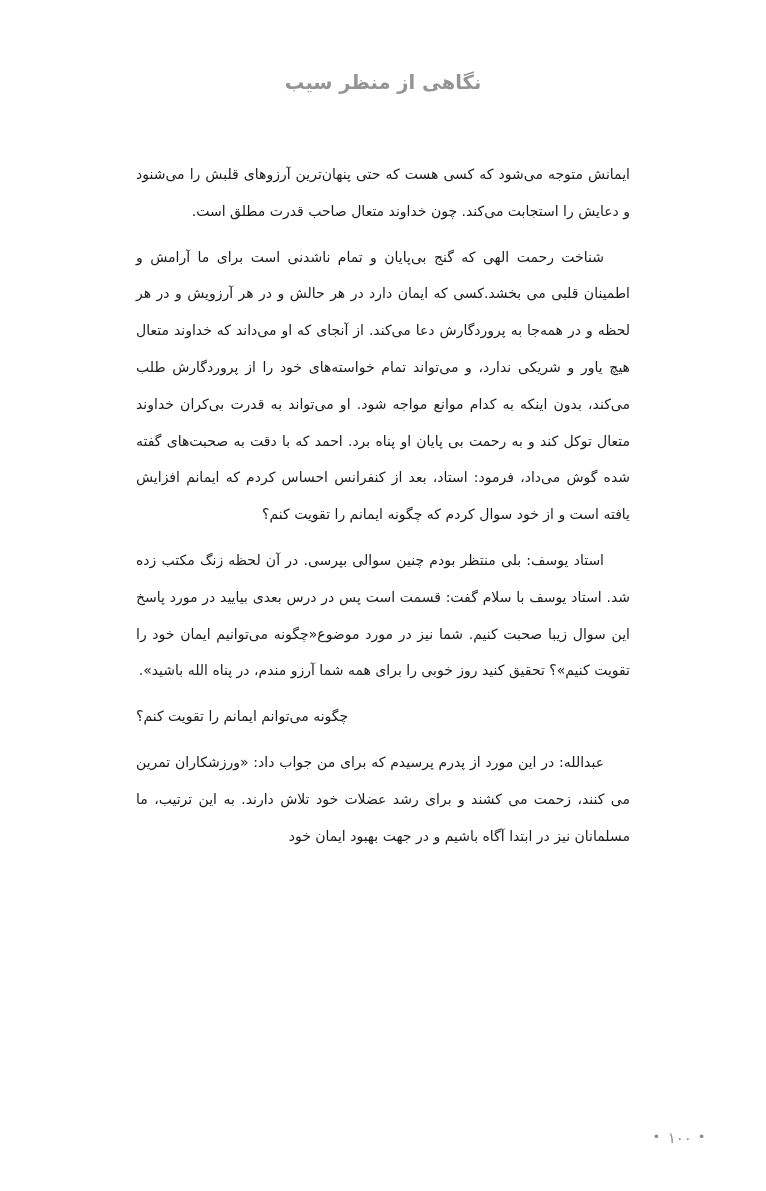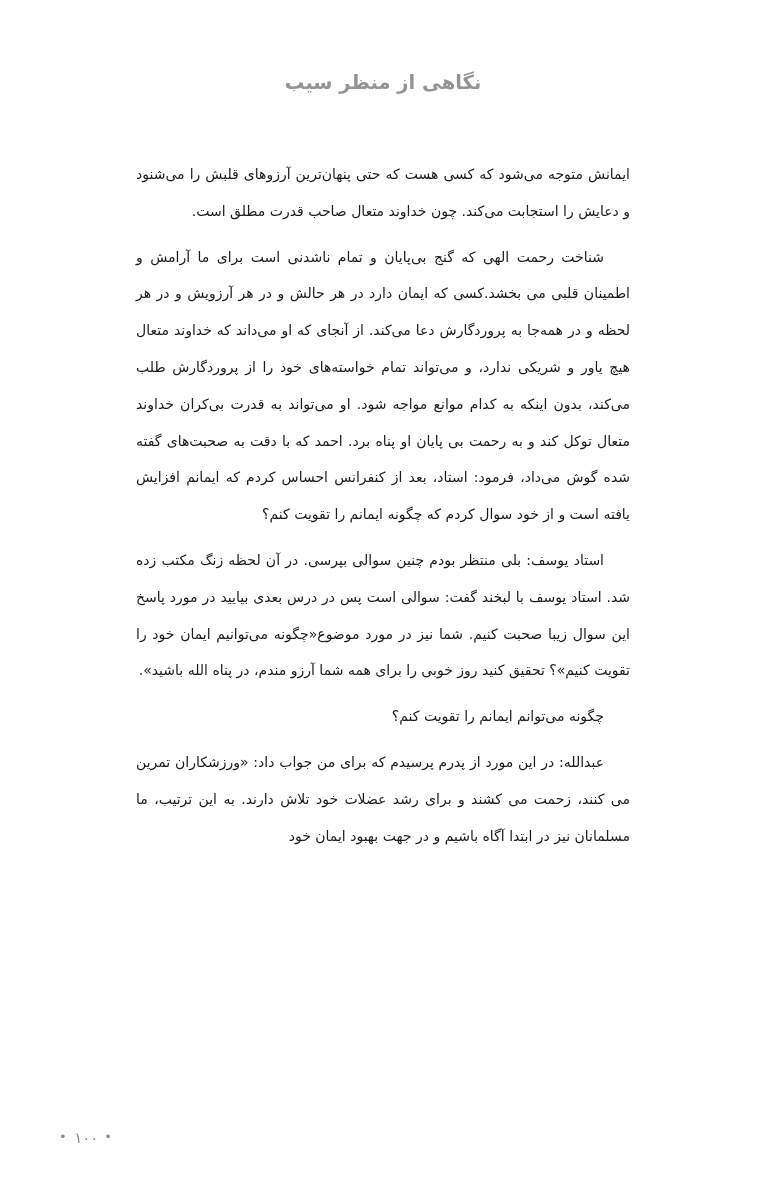--- a/index.html
+++ b/index.html
@@ -61,32 +61,32 @@
     hyphens: none;
   }
 
   
   .text-body p.cont {
     text-indent: 0;
   }
 
   
   .text-body p.short {
-    text-align: right;
+    text-align: left;
     text-indent: 26px;
     margin-bottom: 9px;
   }
 
   
   .folio {
     position: absolute;
     bottom: 50px;
     left: 0;
     right: 0;
-    text-align: left;
+    text-align: right;
     color: #8d8d8d;
     font-size: 15px;
     direction: rtl;
     unicode-bidi: isolate;
     letter-spacing: 1.5px;
   }
 
   .folio .dot {
     display: inline-block;
     margin: 0 6px;
@@ -104,21 +104,21 @@
 
 <div class="page">
 
   <div class="running-head">نگاهی از منظر سیب</div>
 
   <div class="text-body">
     <p class="cont">ایمانش متوجه می‌شود که کسی هست که حتی پنهان‌ترین آرزوهای قلبش را می‌شنود و دعایش را استجابت می‌کند. چون خداوند متعال صاحب قدرت مطلق است.</p>
 
     <p>شناخت رحمت الهی که گنج بی‌پایان و تمام ناشدنی است برای ما آرامش و اطمینان قلبی می بخشد.کسی که ایمان دارد در هر حالش و در هر آرزویش و در هر لحظه و در همه‌جا به پروردگارش دعا می‌کند. از آنجای که او می‌داند که خداوند متعال هیچ یاور و شریکی ندارد، و می‌تواند تمام خواسته‌های خود را از پروردگارش طلب می‌کند، بدون اینکه به کدام موانع مواجه شود. او می‌تواند به قدرت بی‌کران خداوند متعال توکل کند و به رحمت بی پایان او پناه برد. احمد که با دقت به صحبت‌های گفته شده گوش می‌داد، فرمود: استاد، بعد از کنفرانس احساس کردم که ایمانم افزایش یافته است و از خود سوال کردم که چگونه ایمانم را تقویت کنم؟</p>
 
-    <p>استاد یوسف: بلی منتظر بودم چنین سوالی بپرسی. در آن لحظه زنگ مکتب زده شد. استاد یوسف با لبخند گفت: سوالی است پس در درس بعدی بیایید در مورد پاسخ این سوال زیبا صحبت کنیم. شما نیز در مورد موضوع«چگونه می‌توانیم ایمان خود را تقویت کنیم»؟ تحقیق کنید روز خوبی را برای همه شما آرزو مندم، در پناه الله باشید».</p>
+    <p>استاد یوسف: بلی منتظر بودم چنین سوالی بپرسی. در آن لحظه زنگ مکتب زده شد. استاد یوسف با سلام گفت: قسمت است پس در درس بعدی بیایید در مورد پاسخ این سوال زیبا صحبت کنیم. شما نیز در مورد موضوع«چگونه می‌توانیم ایمان خود را تقویت کنیم»؟ تحقیق کنید روز خوبی را برای همه شما آرزو مندم، در پناه الله باشید».</p>
 
     <p class="short">چگونه می‌توانم ایمانم را تقویت کنم؟</p>
 
 
     <p>عبدالله: در این مورد از پدرم پرسیدم که برای من جواب داد: «ورزشکاران تمرین می کنند، زحمت می کشند و برای رشد عضلات خود تلاش دارند. به این ترتیب، ما مسلمانان نیز در ابتدا آگاه باشیم و در جهت بهبود ایمان خود</p>
   </div>
 
   <div class="folio">
     <span class="dot">•</span><span class="num">۱۰۰</span><span class="dot">•</span>
   </div>

